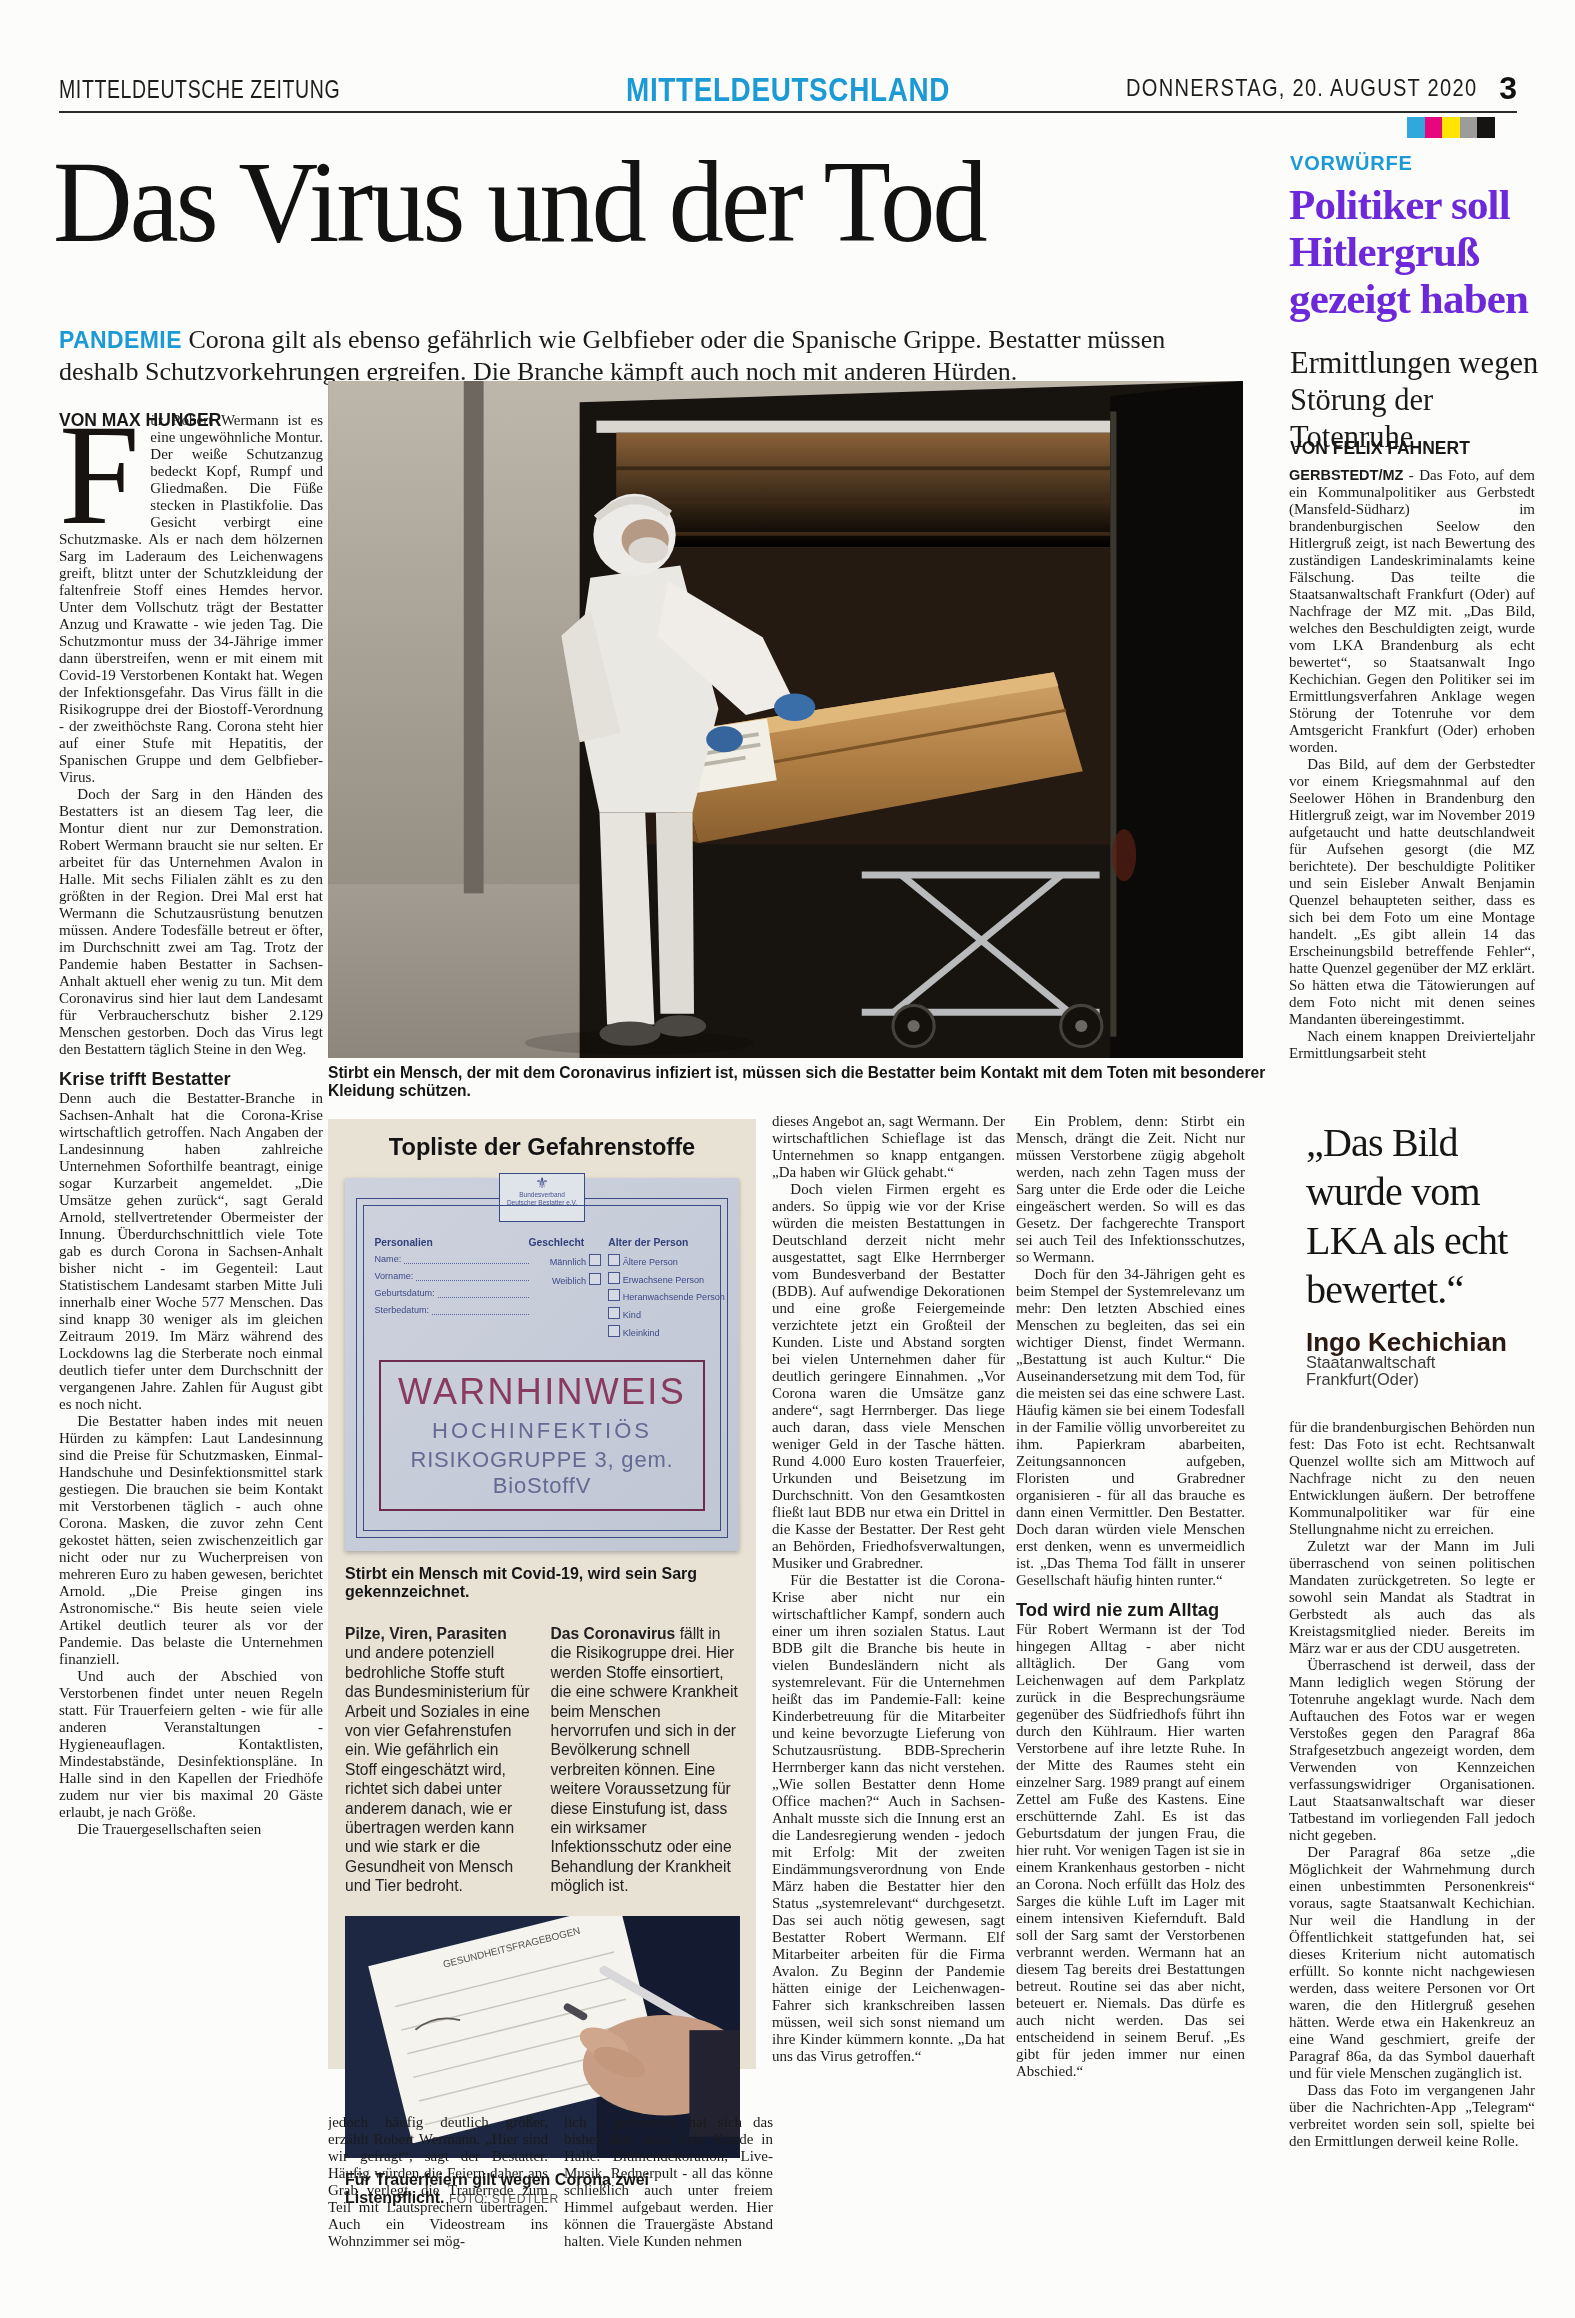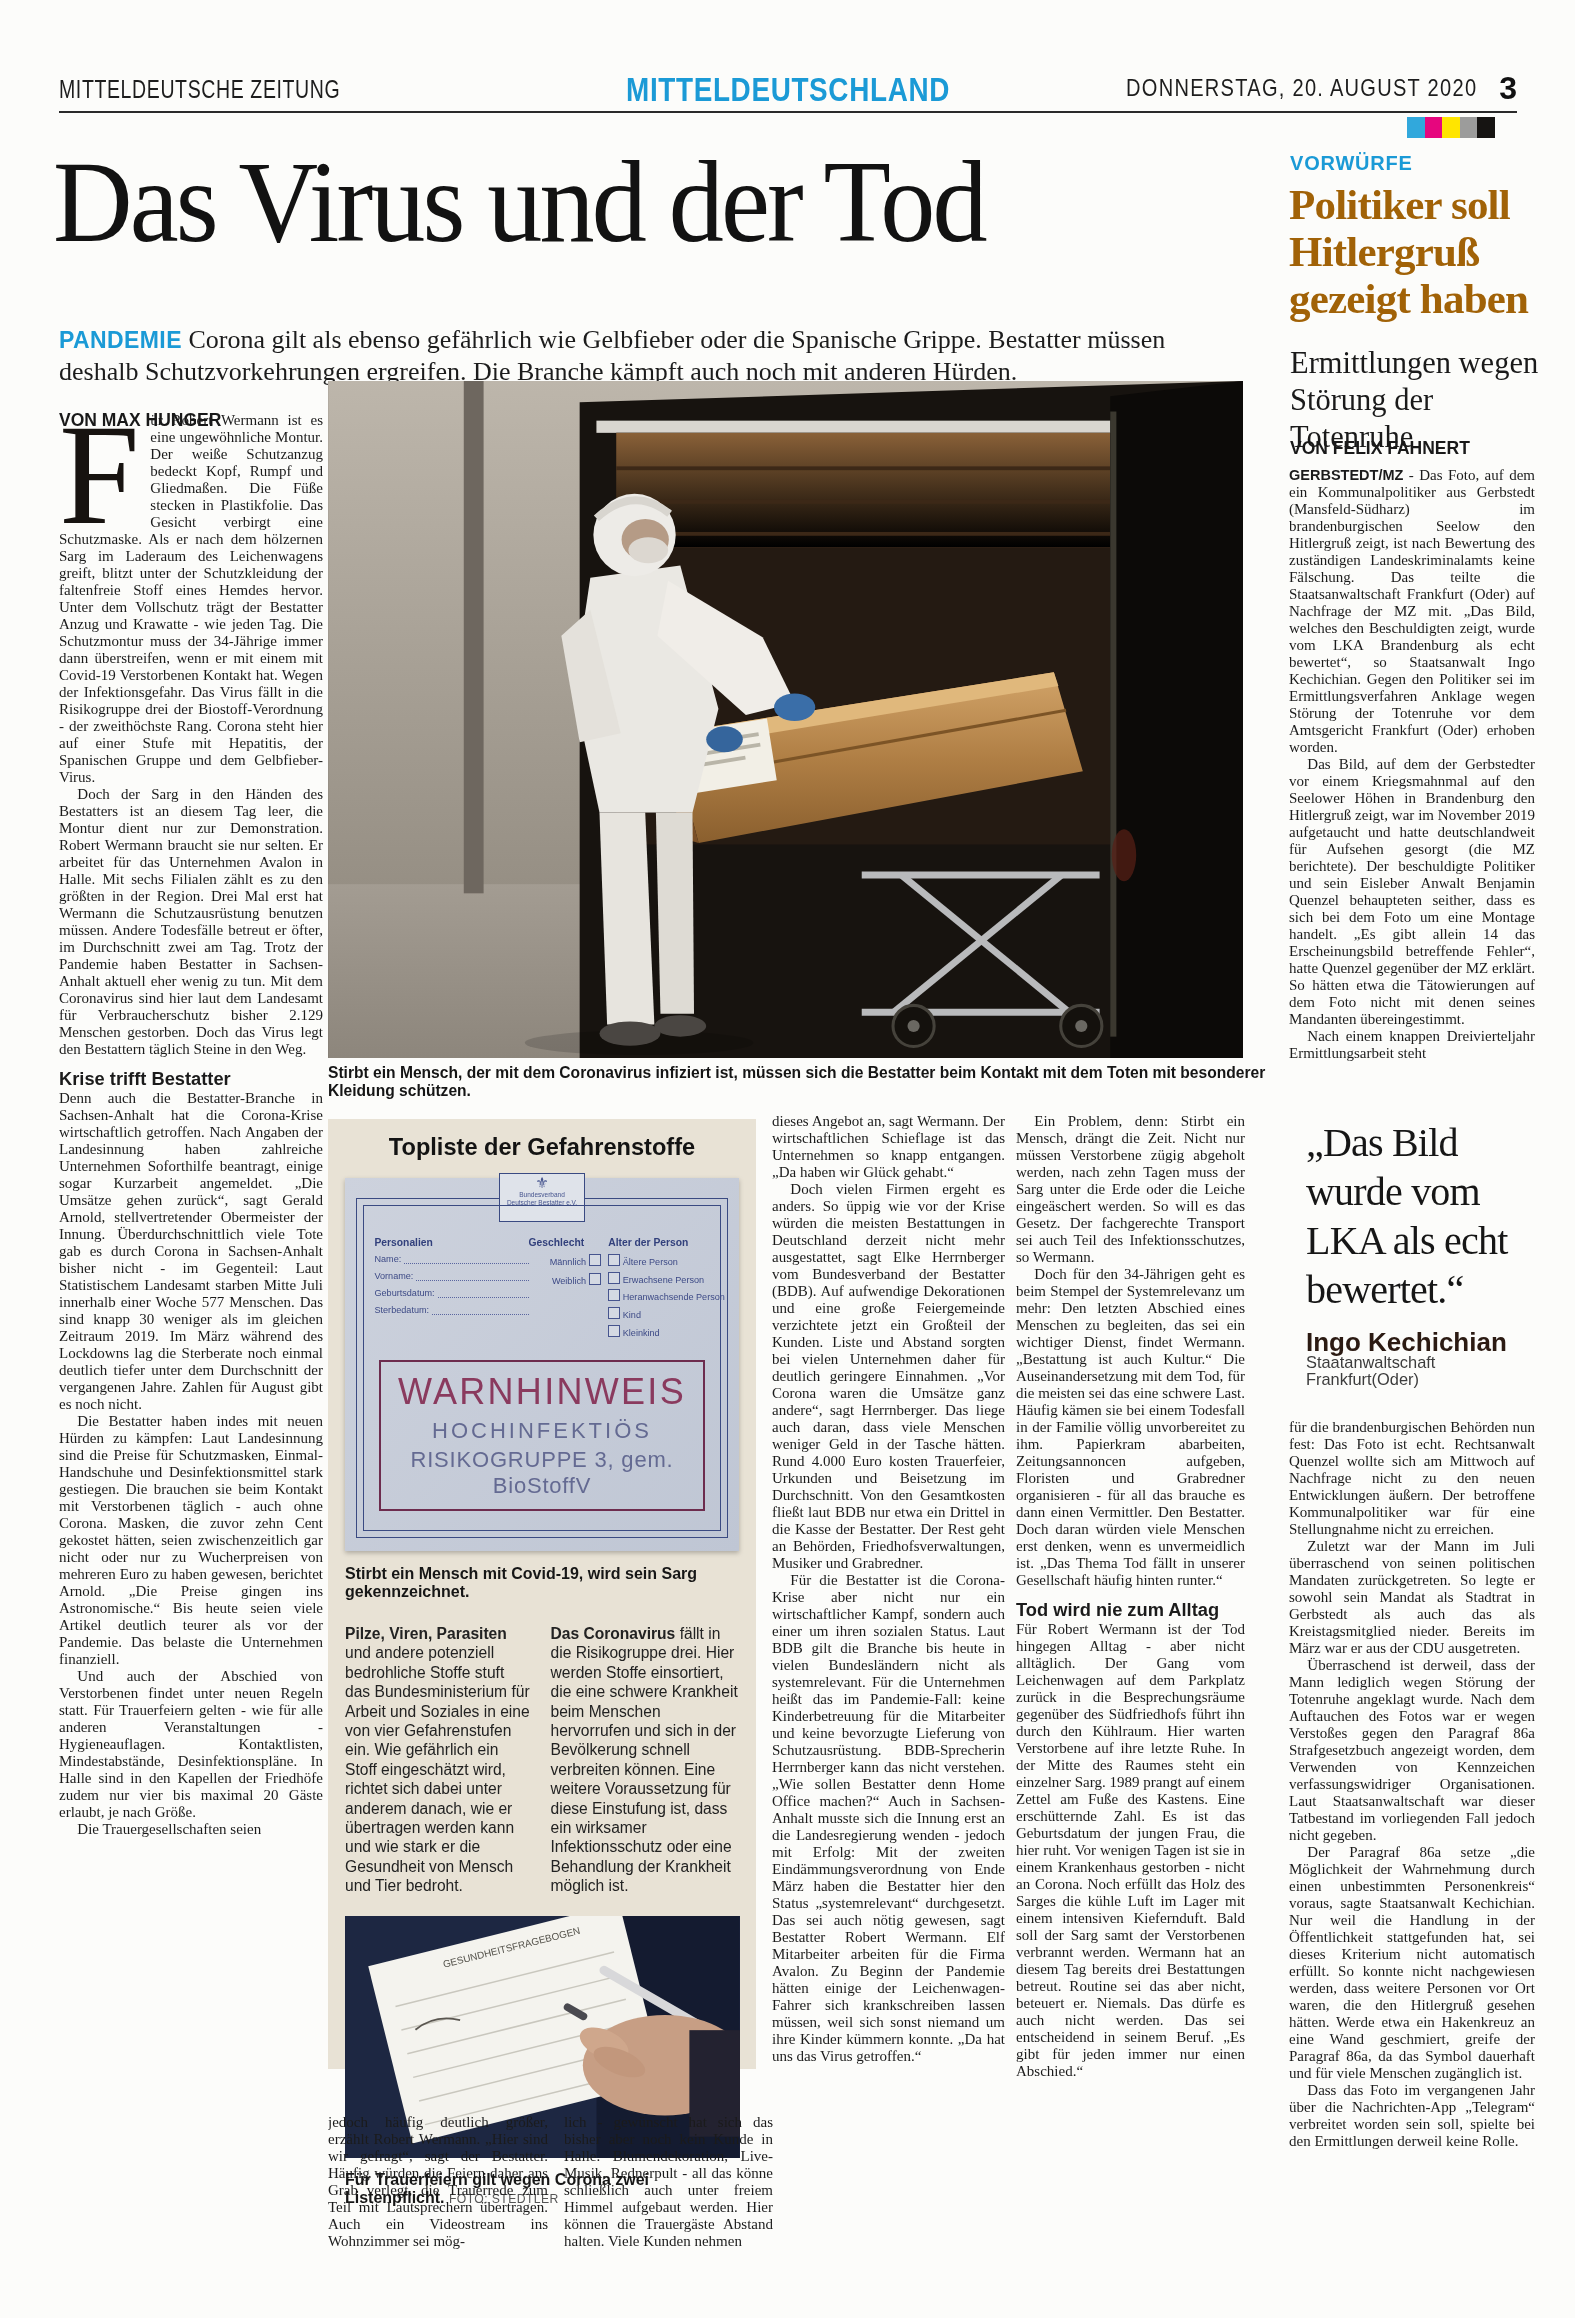--- a/index.html
+++ b/index.html
@@ -59,21 +59,21 @@
   .warn3{font-family:"Liberation Sans",sans-serif;font-size:22px;color:#646a92;letter-spacing:0.8px;margin-top:3px;}
   .boxcap{font-family:"Liberation Sans",sans-serif;font-weight:700;font-size:16px;color:#161616;margin:13.7px 0 0;}
   .boxcap .credit{font-weight:400;font-size:12.2px;color:#555;letter-spacing:0.4px;}
   .infocols{display:flex;gap:17px;margin-top:23px;font-family:"Liberation Sans",sans-serif;font-size:15.6px;line-height:19.4px;color:#222;}
   .infocols div{flex:1;}
   .infocols .b{font-weight:700;}
   .photo2{position:relative;margin-top:20px;width:395px;height:242px;background:#1c2542;overflow:hidden;}
   
   .side-kicker{position:absolute;left:1290px;top:152px;font-family:"Liberation Sans",sans-serif;font-weight:700;
                font-size:20px;color:#1b9ad6;letter-spacing:0.8px;}
-  .side-headline{position:absolute;left:1289px;top:181px;width:252px;font-weight:700;font-size:43px;line-height:47px;color:#a16207;letter-spacing:-0.8px;}
+  .side-headline{position:absolute;left:1289px;top:181px;width:252px;font-weight:700;font-size:43px;line-height:47px;color:#6d28d9;letter-spacing:-0.8px;}
   .side-sub{position:absolute;left:1290px;top:345px;width:252px;font-size:30.5px;line-height:37px;color:#1a1a1a;}
   .side-byline{position:absolute;left:1290px;top:438px;}
   .side-body{position:absolute;left:1289px;top:467px;width:246px;height:1830px;}
   .cityline{font-family:"Liberation Sans",sans-serif;font-weight:700;font-size:14.5px;}
   .pullquote{margin:56px 0 30.5px;padding-left:17px;text-align:left;}
   .pq-text{font-size:40px;line-height:49px;color:#161616;letter-spacing:-0.8px;text-indent:0;}
   .pq-name{font-family:"Liberation Sans",sans-serif;font-weight:700;font-size:26px;color:#2b1a12;margin-top:20px;}
   .pq-role{font-family:"Liberation Sans",sans-serif;font-size:16.4px;color:#3c3c3c;margin-top:3px;}
 </style>
 </head>

